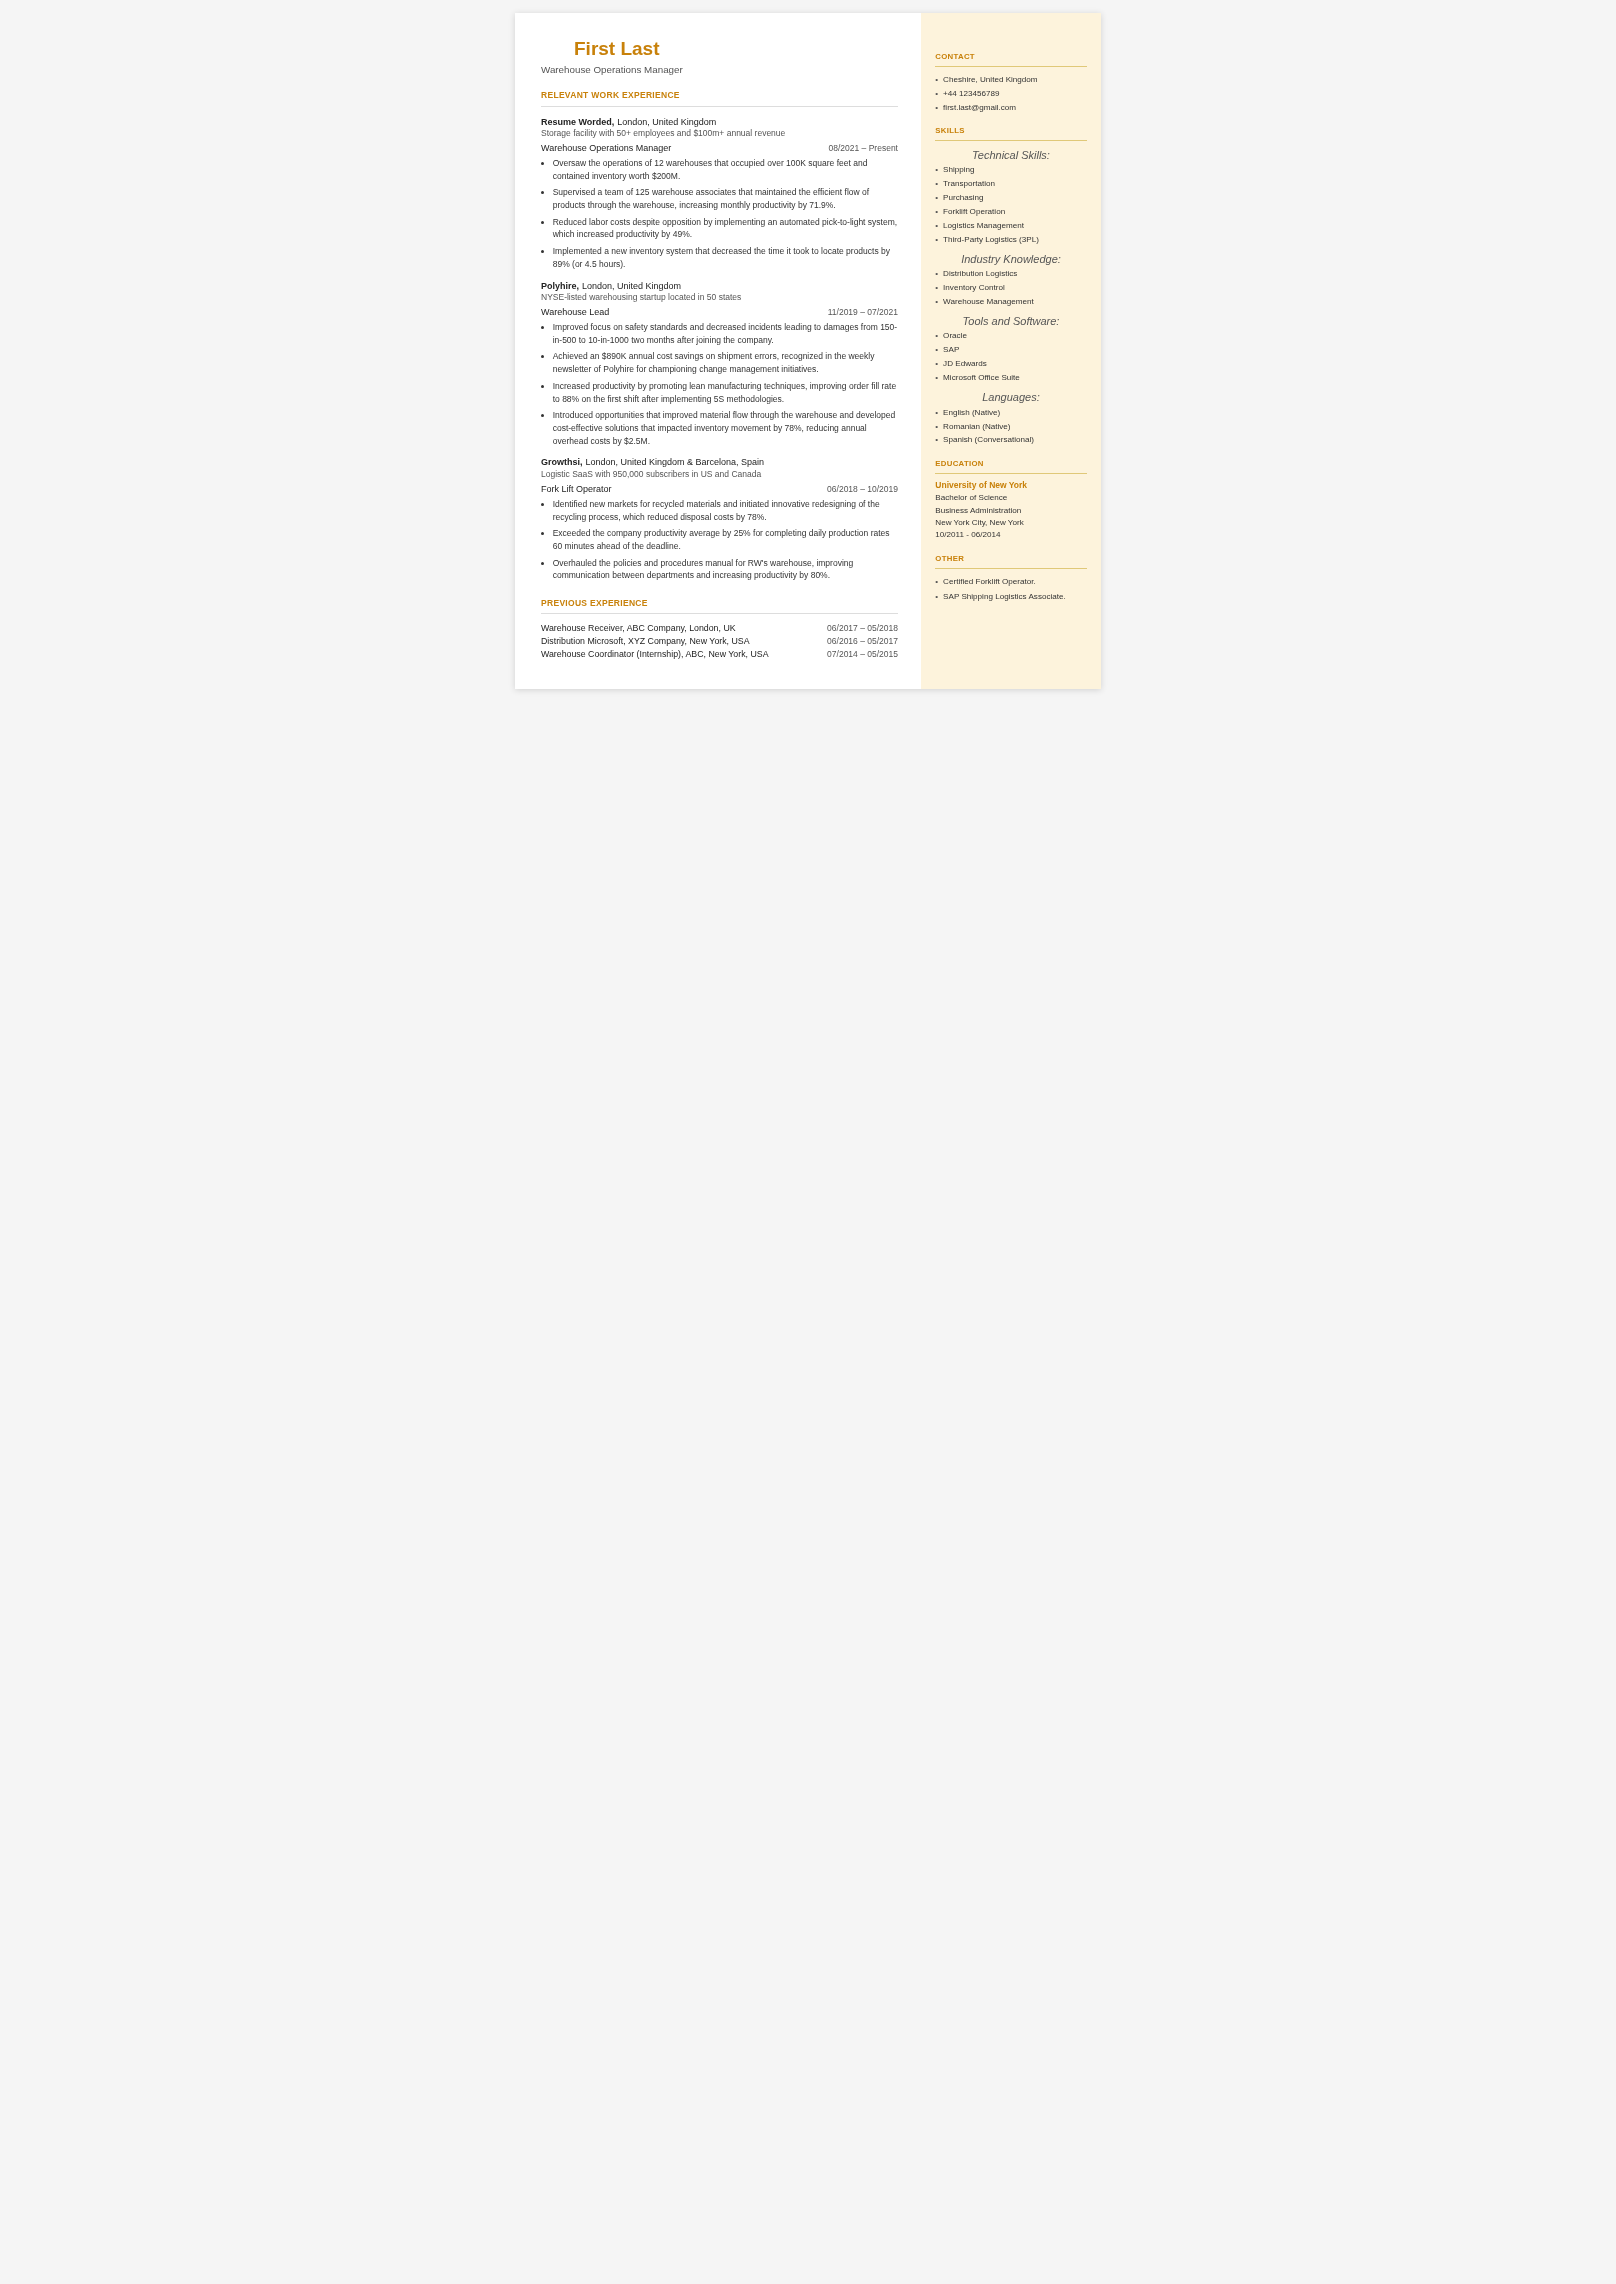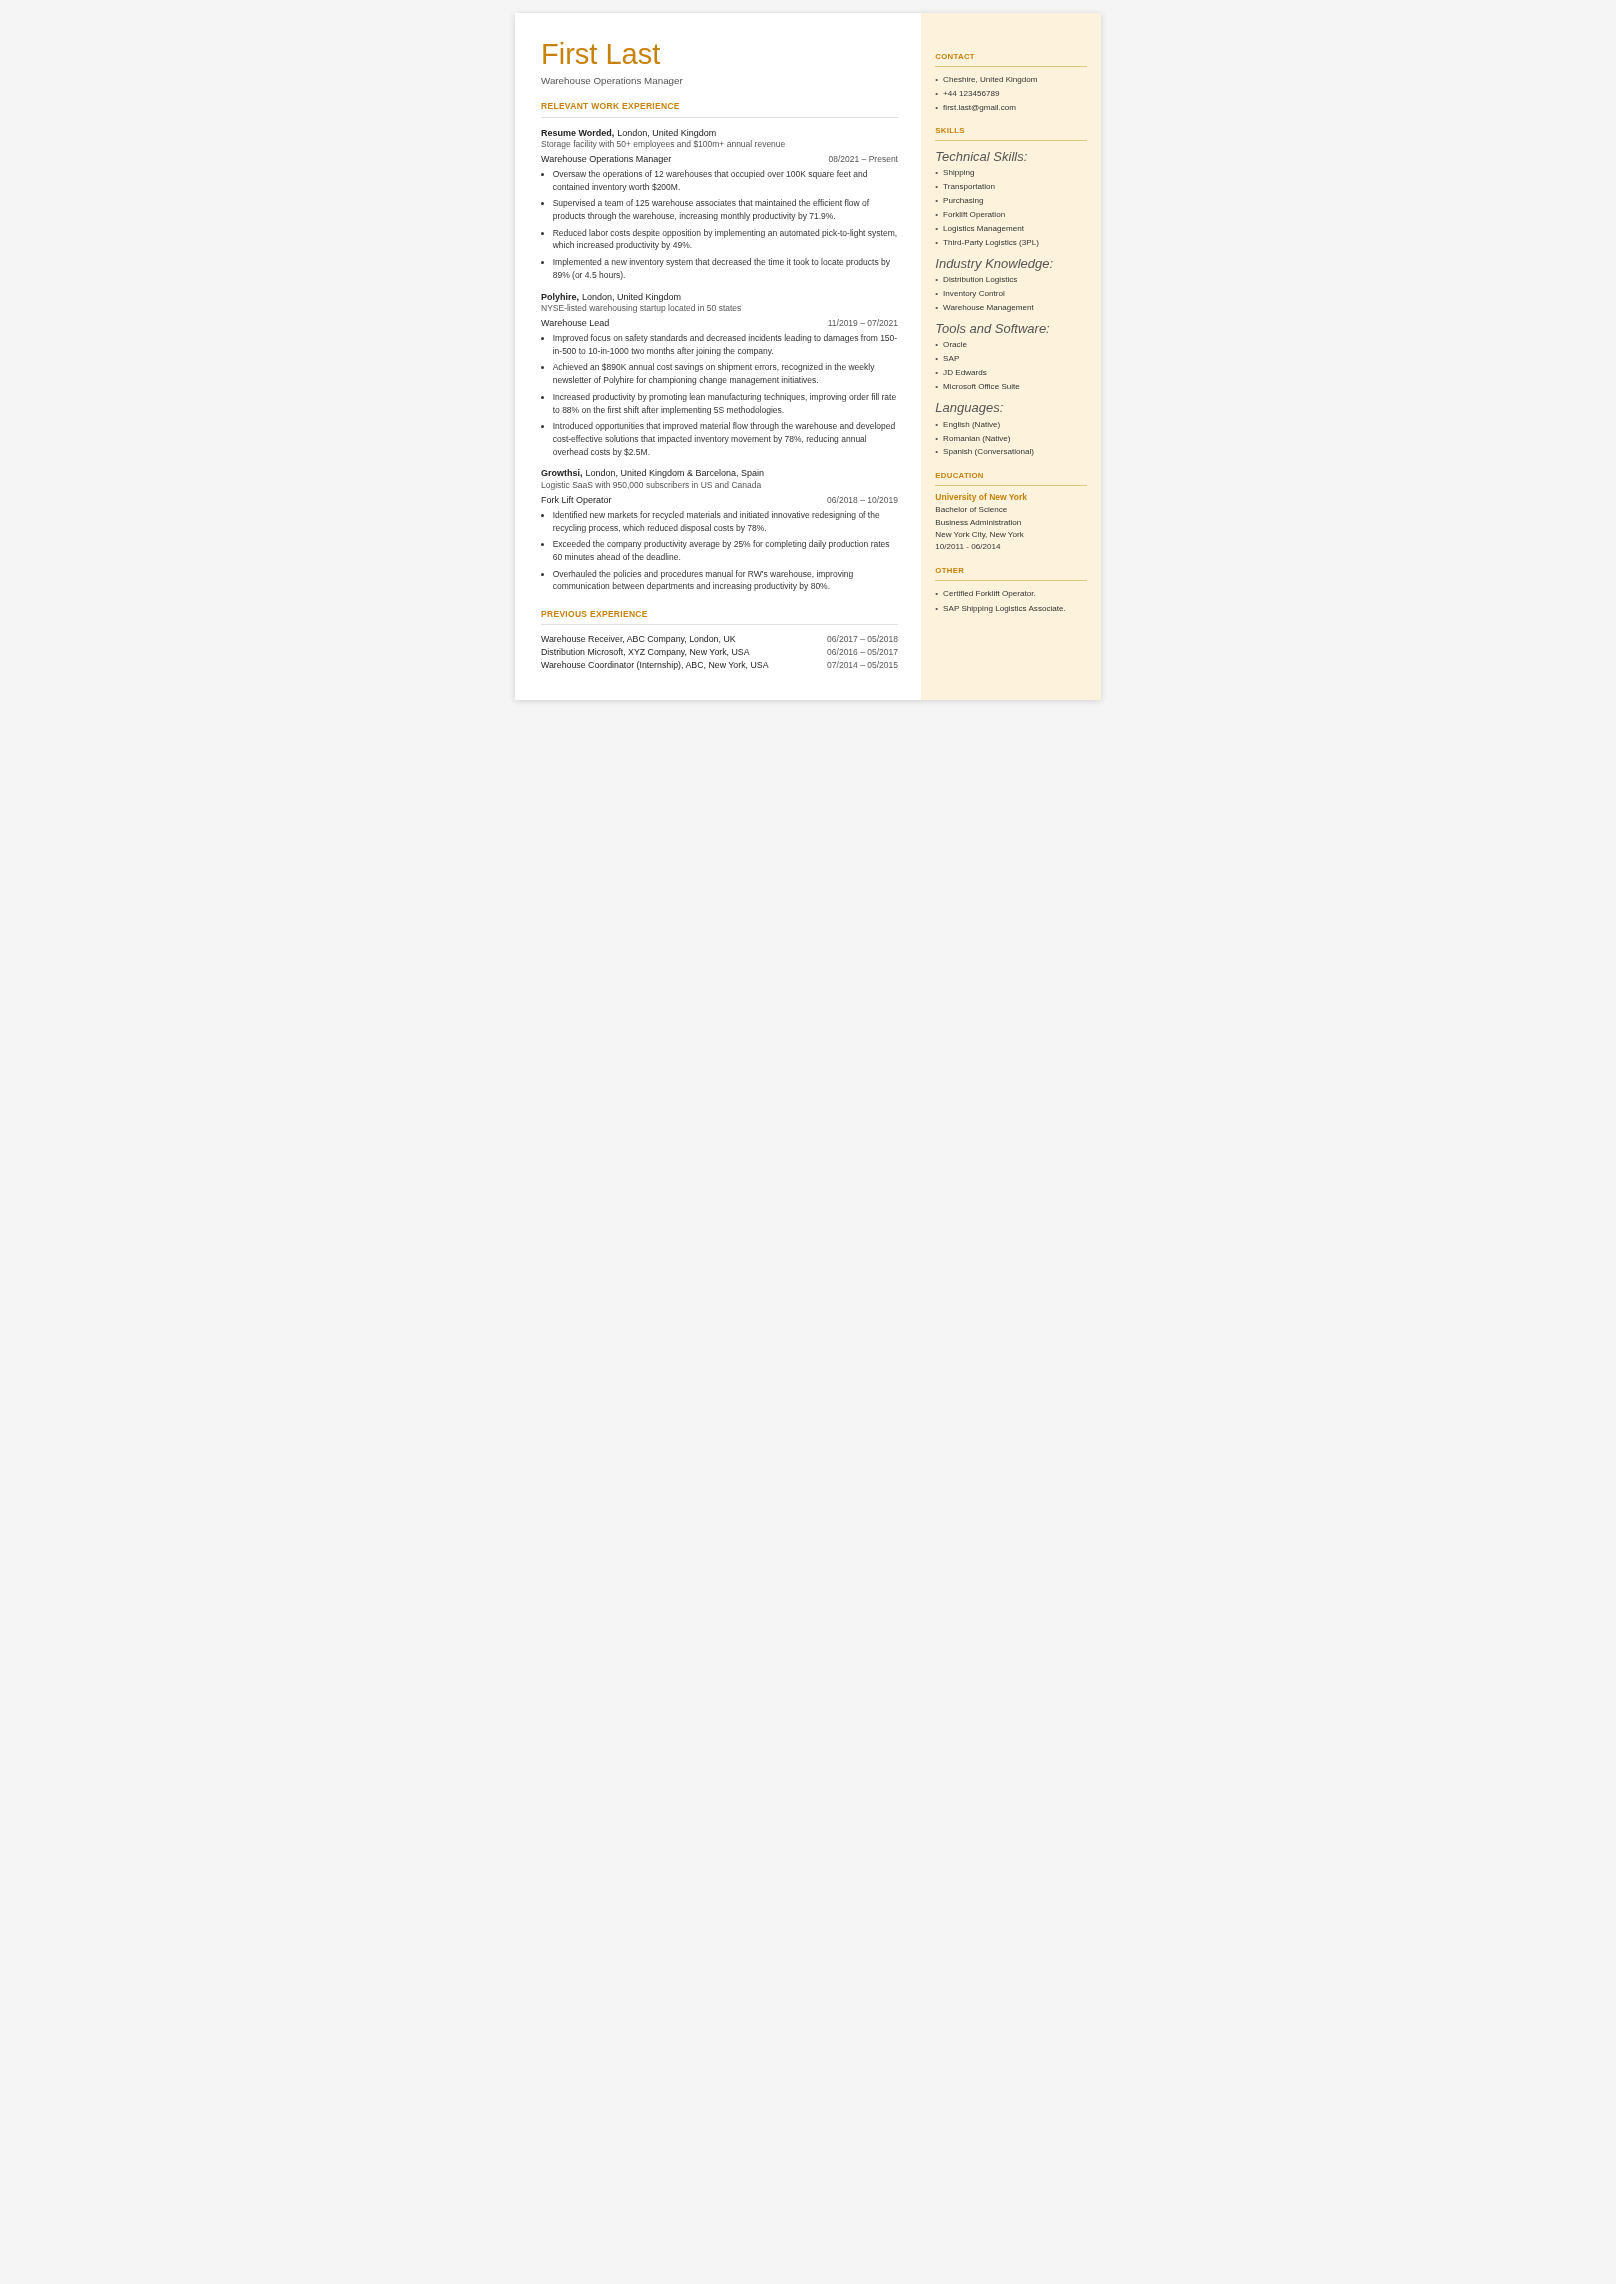--- a/index.html
+++ b/index.html
@@ -18,25 +18,26 @@
       display: flex;
       box-shadow: 0 1.3px 6.5px rgba(0,0,0,0.15);
     }
     
     .left-col {
       flex: 1;
       padding: 26px 23px 26px 26px;
       background: #fff;
     }
     .name {
-      font-size: 29px;
-      font-weight: 400;
+      font-size: 19px;
+      font-weight: 700;
       color: #c8810a;
       line-height: 1.1;
       margin-bottom: 3.9px;
+      margin-left: 33px;
     }
     .title {
       font-size: 9.8px;
       color: #555;
       margin-bottom: 15.6px;
     }
     .section-title {
       font-size: 8.5px;
       font-weight: 700;
       color: #c8810a;
@@ -143,25 +144,26 @@
       position: relative;
       line-height: 1.4;
     }
     .right-col ul li::before {
       content: '•';
       position: absolute;
       left: 0;
       color: #555;
     }
     .skills-category {
-      font-size: 13px;
+      font-size: 11px;
       font-style: italic;
       color: #555;
       margin-bottom: 3.3px;
       margin-top: 7.8px;
+      text-align: center;
     }
     .edu-institution {
       font-size: 8.5px;
       font-weight: 700;
       color: #c8810a;
       margin-bottom: 2px;
     }
     .edu-degree, .edu-location, .edu-dates {
       font-size: 8.1px;
       color: #333;

